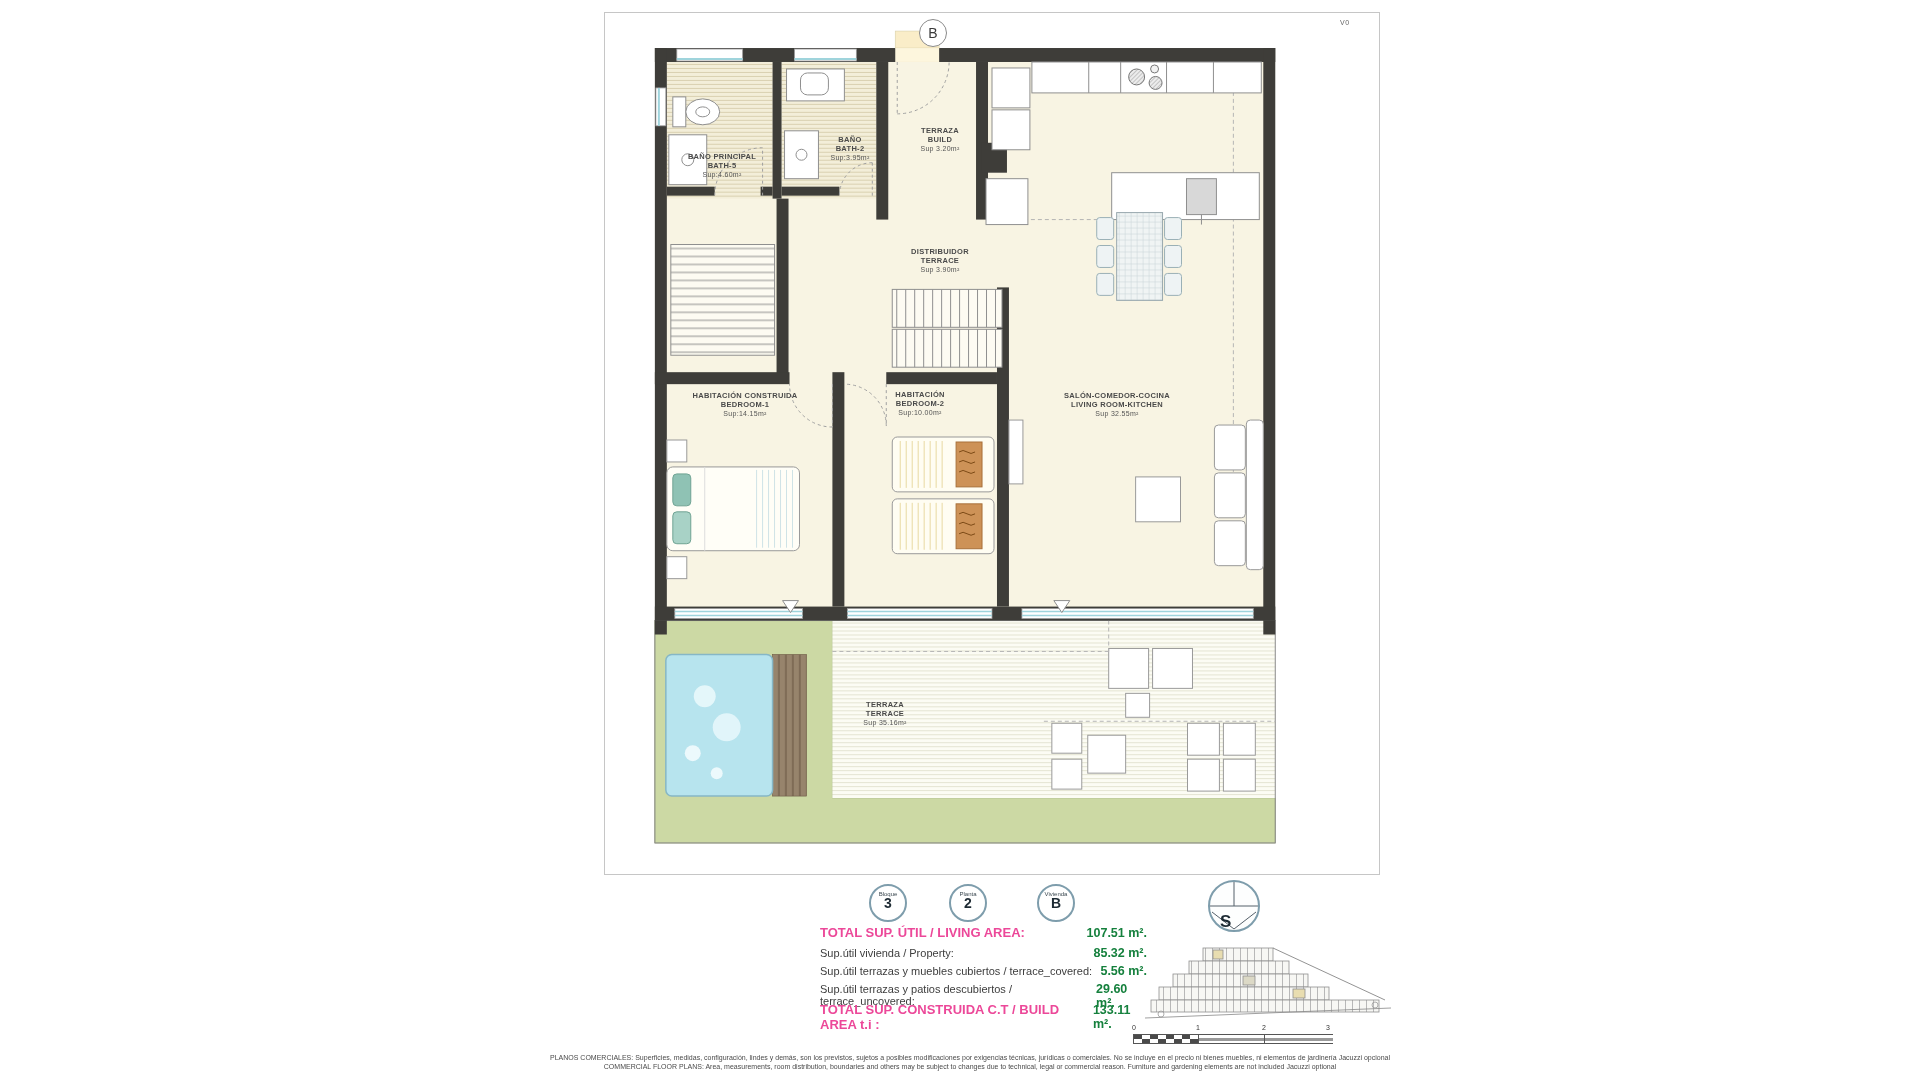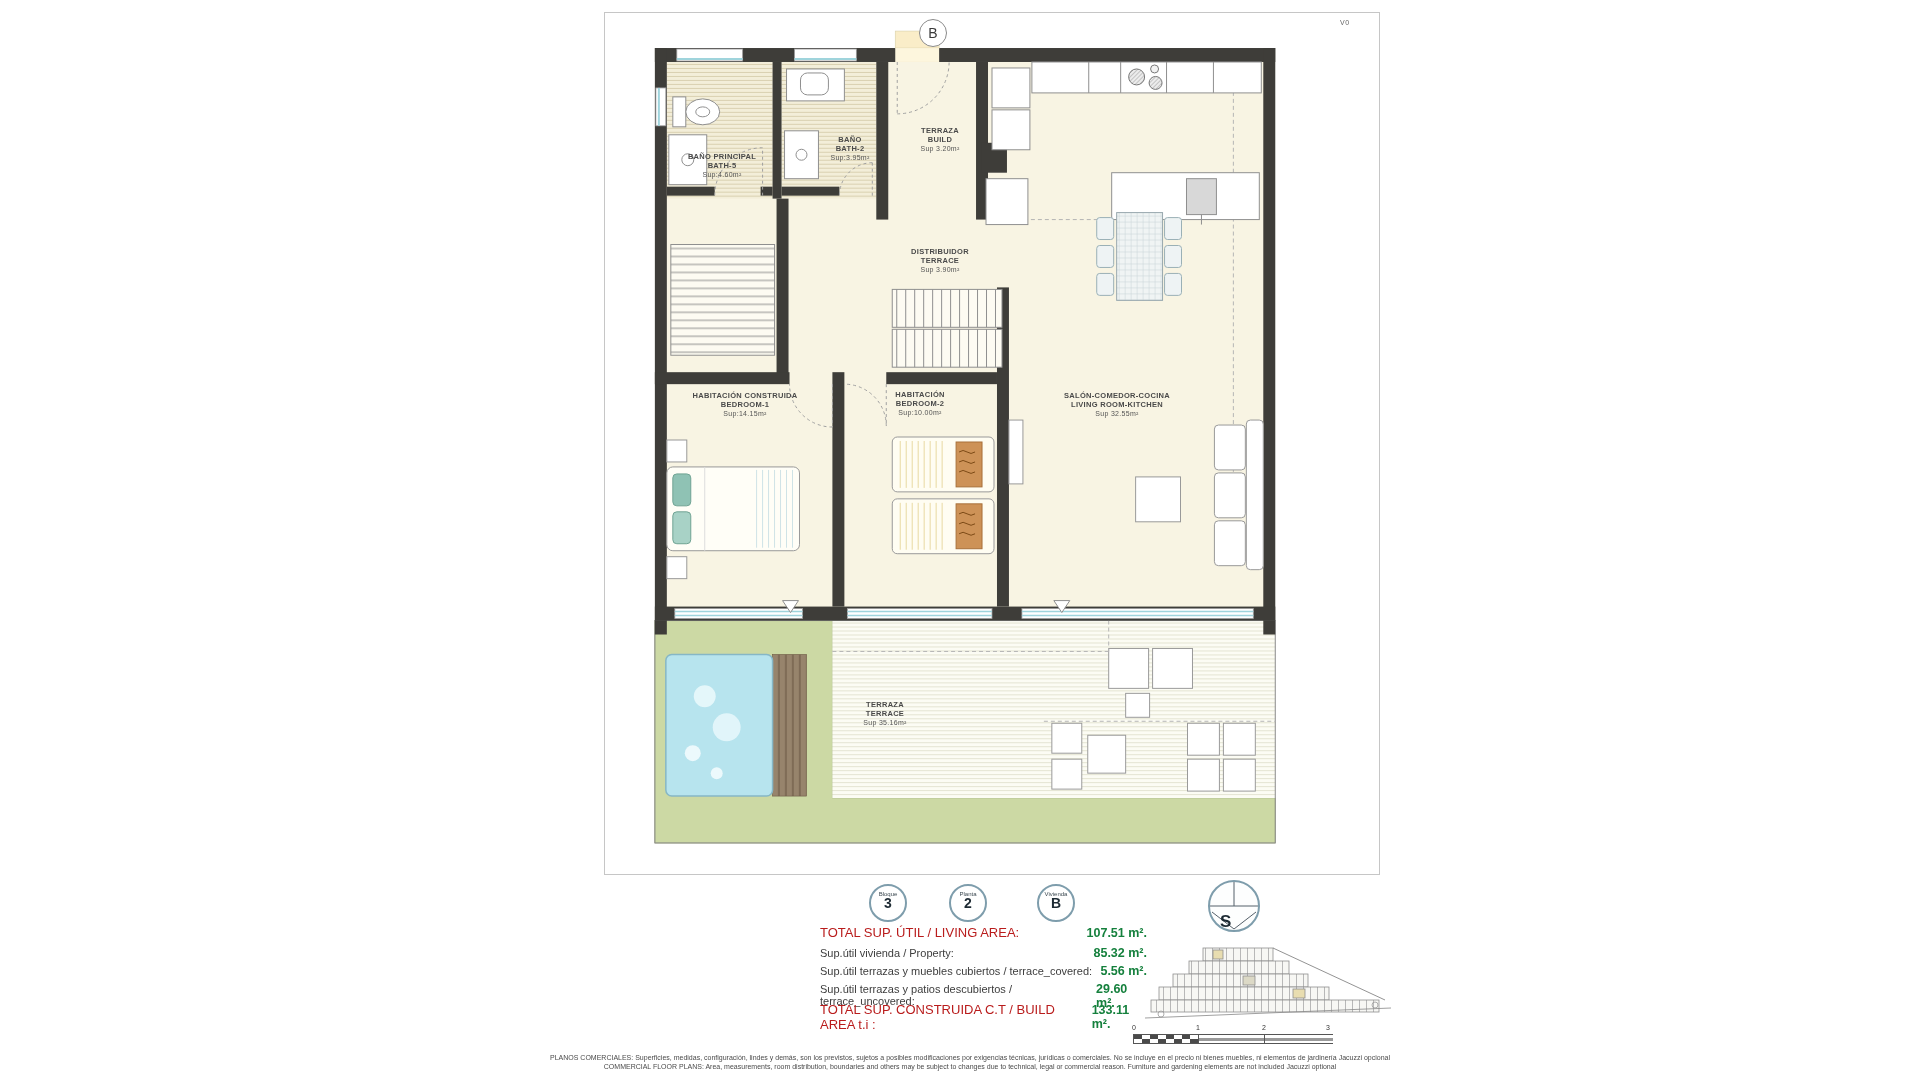--- a/index.html
+++ b/index.html
@@ -18,21 +18,21 @@
   .room-label .area{font-weight:400;font-size:7px;color:#555;}
   .badge{position:absolute;width:34px;height:34px;border:2px solid #7e9dac;border-radius:50%;
          background:#fff;display:flex;flex-direction:column;align-items:center;}
   .badge .badge-label{font-size:6px;color:#3d4a52;margin-top:5px;}
   .badge .badge-value{font-size:14px;font-weight:700;color:#1d2a33;line-height:13px;}
   .summary{position:absolute;left:820px;top:925px;width:327px;}
   .srow{display:flex;justify-content:space-between;align-items:baseline;height:18px;}
   .srow .lbl{font-size:11px;color:#3d3d3d;}
   .srow .val{font-size:12.5px;font-weight:700;color:#15803d;}
   .srow.hdr{height:21px;}
-  .srow.hdr .lbl{font-size:13px;font-weight:400;color:#b91c1c;}
+  .srow.hdr .lbl{font-size:13px;font-weight:700;color:#ec4899;}
   .srow.total{margin-top:2px;justify-content:space-between;}
   .compass{position:absolute;left:1206px;top:877px;}
   .building{position:absolute;left:1143px;top:942px;}
   .scalebar{position:absolute;left:1133px;top:1024px;width:200px;height:22px;}
   .scalebar .tick{position:absolute;top:0;font-size:7px;color:#333;width:8px;text-align:center;}
   .scalebar .bar{position:absolute;left:0;top:10px;width:198px;height:8px;border:1px solid #555;background:#fff;}
   .scalebar .checker{position:absolute;left:0;top:0;width:64px;height:8px;}
   .scalebar .checker .r1{height:4px;background:repeating-linear-gradient(90deg,#4a4a4a 0 8px,#ffffff 8px 16px);}
   .scalebar .checker .r2{height:4px;background:repeating-linear-gradient(90deg,#ffffff 0 8px,#4a4a4a 8px 16px);}
   .scalebar .seg{position:absolute;top:0;height:8px;border-left:1px solid #555;

